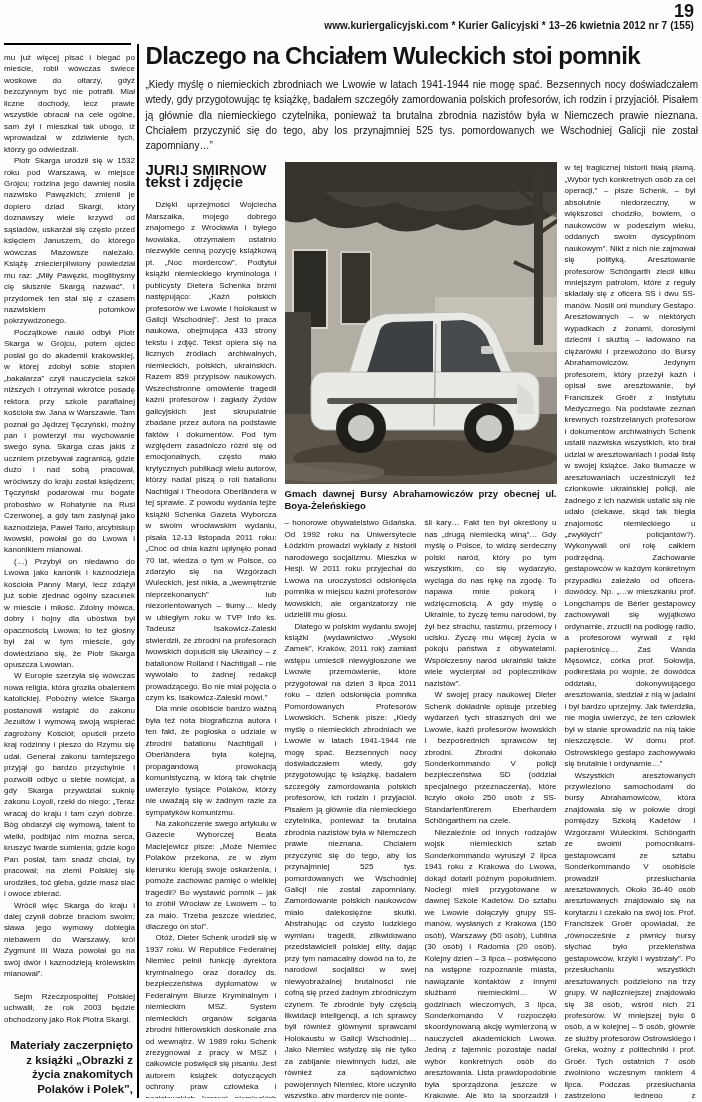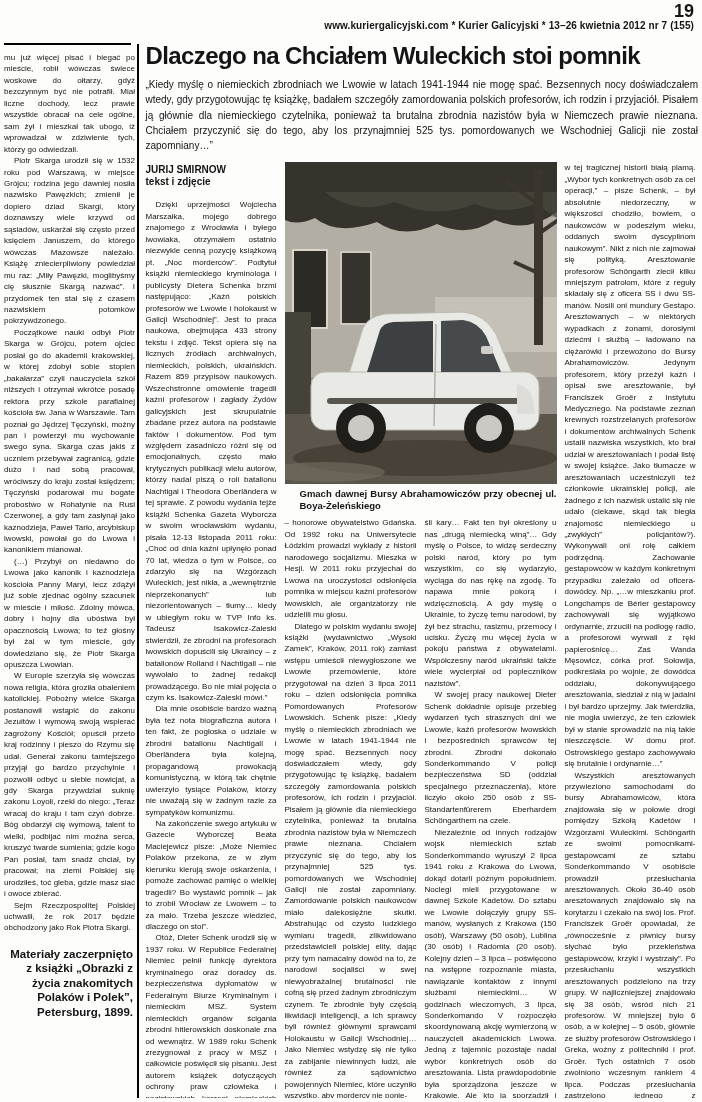--- a/index.html
+++ b/index.html
@@ -22,50 +22,51 @@
   .headline{
     font-size:24px;font-weight:bold;letter-spacing:-0.6px;line-height:28px;
     margin:0 0 7px 0;white-space:nowrap;
   }
   .lead{font-size:10px;line-height:15.3px;text-align:justify;margin:0 0 9px 0;}
   .body-grid{display:flex;gap:8px;align-items:flex-start;}
   .col{width:131px;flex:0 0 131px;font-size:8px;line-height:11.45px;text-align:justify;}
   .mid{width:272px;flex:0 0 272px;}
   .mid-cols{display:flex;gap:8px;margin-top:6px;}
   .mid-cols .col{width:132px;flex:0 0 132px;}
-  .byline{font-weight:bold;font-size:10px;line-height:11.5px;margin:2px 0 12px 0;}
+  .byline{font-weight:bold;font-size:15px;line-height:11.5px;margin:2px 0 12px 0;}
   .paras p.para{margin:0;text-indent:10px;}
   .paras p.para:first-child{text-indent:0;}
   .paras.indent-first p.para:first-child{text-indent:10px;}
   .left-col .paras p.para:nth-child(7){margin-top:11px;}
   .credit{font-weight:bold;font-size:11.5px;line-height:14.5px;text-align:right;margin-top:13px;padding-right:2px;}
   figure{margin:0;}
   .photo-frame{width:272px;height:322px;display:block;background:#8a867e;}
-  figcaption{font-weight:bold;font-size:9.5px;line-height:11.5px;text-align:justify;margin-top:4px;margin-left:15px;}
+  figcaption{font-weight:bold;font-size:9.5px;line-height:11.5px;text-align:justify;margin-top:4px;}
 </style>
 </head>
 <body>
 
 <div class="page-header">
   <span class="page-number">19</span>
   <span class="header-line">www.kuriergalicyjski.com * Kurier Galicyjski * 13–26 kwietnia 2012 nr 7 (155)</span>
 </div>
 
 <div class="content">
 
   <div class="left-wrap">
     <div class="left-rule"></div>
     <div class="left-col">
       <div class="paras">
           <p class="para">mu już więcej pisać i biegać po mieście, robił wówczas świece woskowe do ołtarzy, gdyż bezczynnym być nie potrafił. Miał liczne dochody, lecz prawie wszystkie obracał na cele ogólne, sam żył i mieszkał tak ubogo, iż wprowadzał w zdziwienie tych, którzy go odwiedzali.</p>
           <p class="para">Piotr Skarga urodził się w 1532 roku pod Warszawą, w miejsce Grójcu; rodzina jego dawniej nosiła nazwisko Pawęzkich; zmienił je dopiero dziad Skargi, który doznawszy wiele krzywd od sąsiadów, uskarżał się często przed księciem Januszem, do którego wówczas Mazowsze należało. Książę zniecierpliwiony powiedział mu raz: „Miły Pawęzki, moglibyśmy cię słusznie Skargą nazwać”. I przydomek ten stał się z czasem nazwiskiem potomków pokrzywdzonego.</p>
           <p class="para">Początkowe nauki odbył Piotr Skarga w Grójcu, potem ojciec posłał go do akademii krakowskiej, w której zdobył sobie stopień „bakałarza” czyli nauczyciela szkół niższych i otrzymał wkrótce posadę rektora przy szkole parafialnej kościoła św. Jana w Warszawie. Tam poznał go Jędrzej Tęczyński, możny pan i powierzył mu wychowanie swego syna. Skarga czas jakiś z uczniem przebywał zagranicą, gdzie dużo i nad sobą pracował, wróciwszy do kraju został księdzem; Tęczyński podarował mu bogate probostwo w Rohatynie na Rusi Czerwonej, a gdy tam zasłynął jako kaznodzieja, Paweł Tarło, arcybiskup lwowski, powołał go do Lwowa i kanonikiem mianował.</p>
           <p class="para">(…) Przybył on niedawno do Lwowa jako kanonik i kaznodzieja kościoła Panny Maryi, lecz zdążył już sobie zjednać ogólny szacunek w mieście i miłość. Zdolny mówca, dobry i hojny dla ubóstwa był opacznością Lwowa; to też głośny był żal w tym mieście, gdy dowiedziano się, że Piotr Skarga opuszcza Lwowian.</p>
           <p class="para">W Europie szerzyła się wówczas nowa religia, która groziła obaleniem katolickiej. Pobożny wielce Skarga postanowił wstąpić do zakonu Jezuitów i wymową swoją wspierać zagrożony Kościół; opuścił przeto kraj rodzinny i pieszo do Rzymu się udał. Generał zakonu tamtejszego przyjął go bardzo przychylnie i pozwolił odbyć u siebie nowicjat, a gdy Skarga przywdział suknię zakonu Loyoli, rzekł do niego: „Teraz wracaj do kraju i tam czyń dobrze. Bóg obdarzył cię wymową, talent to wielki, podbijać nim można serca, kruszyć twarde sumienia; gdzie kogo Pan posłał, tam snadź chciał, by pracował; na ziemi Polskiej się urodziłeś, toć gleba, gdzie masz siać i owoce zbierać.</p>
-          <p class="para">Sejm Rzeczpospolitej Polskiej uchwalił, że rok 2017 będzie obchodzony jako Rok Piotra Skargi.</p>
+          <p class="para">Wrócił więc Skarga do kraju i dalej czynił dobrze braciom swoim; sława jego wymowy dobiegła niebawem do Warszawy, król Zygmunt III Waza powołał go na swój dwór i kaznodzieją królewskim mianował”.</p>
+          <p class="para">Sejm Rzeczpospolitej Polskiej uchwalił, że rok 2003 będzie obchodzony jako Rok Piotra Skargi.</p>
         </div>
       <div class="credit">Materiały zaczerpnięto z książki „Obrazki z życia znakomitych Polaków i Polek”, Petersburg, 1899.</div>
     </div>
   </div>
 
   <div class="v-rule"></div>
 
   <main class="main">
     <h1 class="headline">Dlaczego na Chciałem Wuleckich stoi pomnik</h1>
     <p class="lead">„Kiedy myślę o niemieckich zbrodniach we Lwowie w latach 1941-1944 nie mogę spać. Bezsennych nocy doświadczałem wtedy, gdy przygotowując tę książkę, badałem szczegóły zamordowania polskich profesorów, ich rodzin i przyjaciół. Pisałem ją głównie dla niemieckiego czytelnika, ponieważ ta brutalna zbrodnia nazistów była w Niemczech prawie nieznana. Chciałem przyczynić się do tego, aby los przynajmniej 525 tys. pomordowanych we Wschodniej Galicji nie został zapomniany…”</p>

